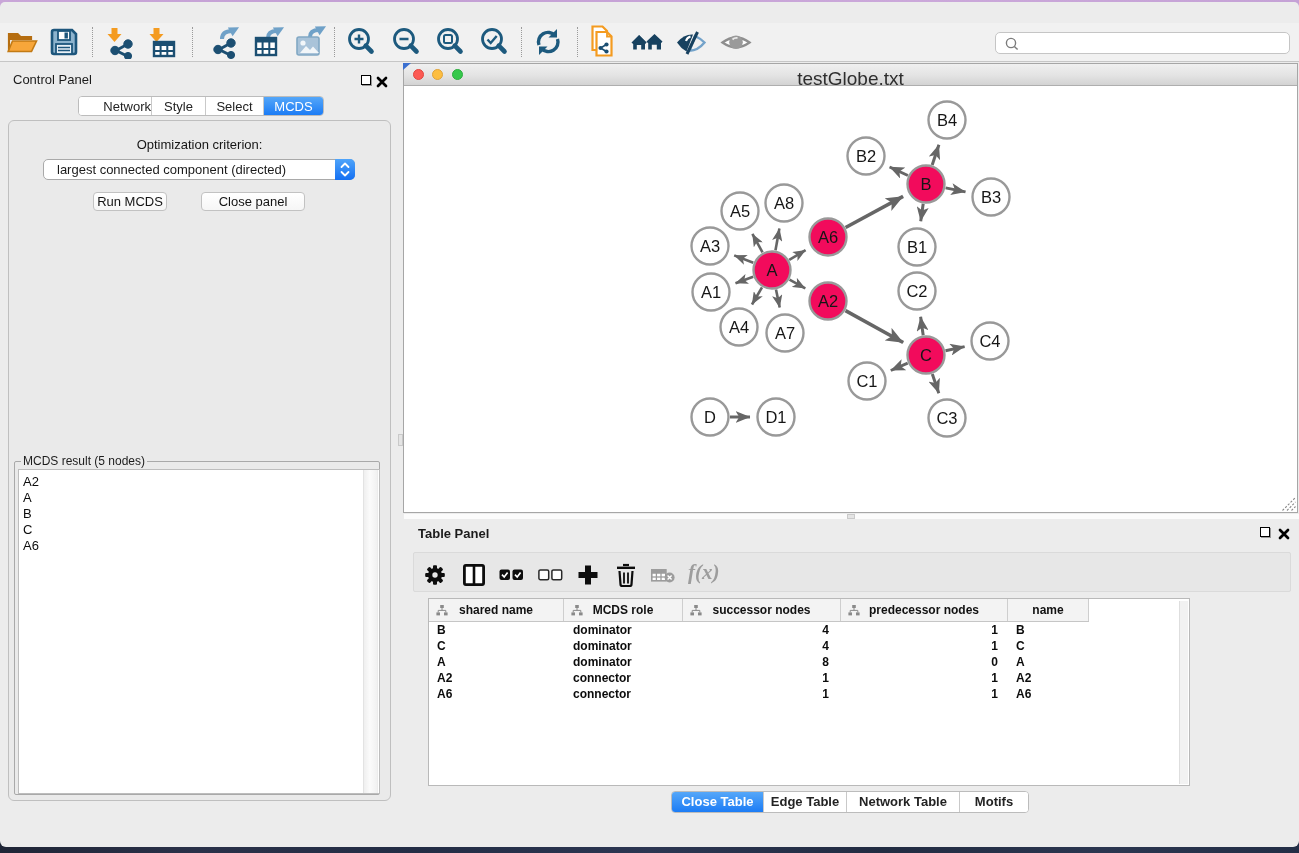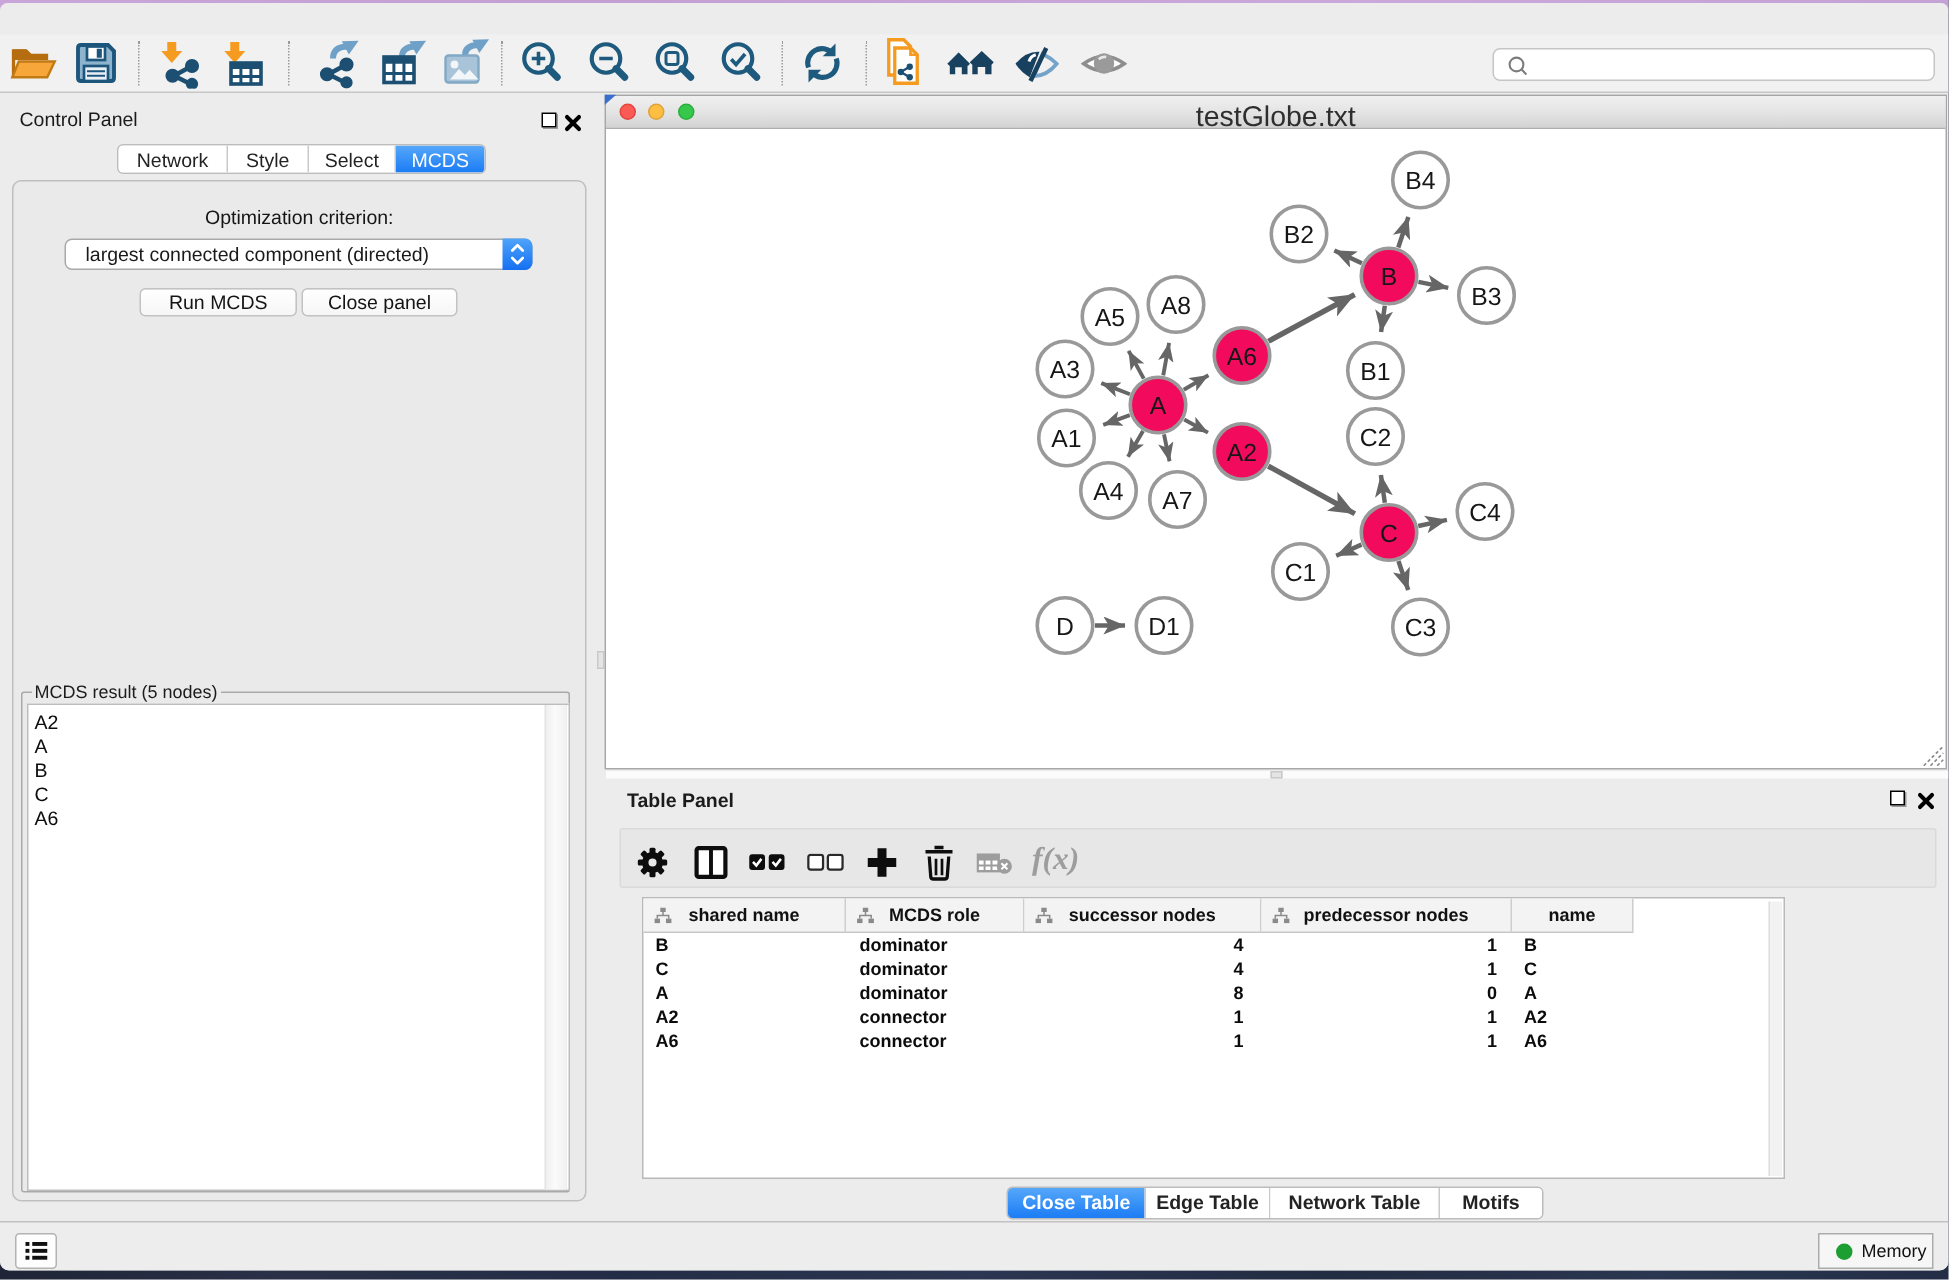--- a/index.html
+++ b/index.html
@@ -229,36 +229,36 @@
     </div>
   </div>
 
   <div class="abs ptitle" style="left:13px;top:70px;">Control Panel</div>
   <div class="abs wicon-sq" style="left:361px;top:73px;"></div>
   <svg class="abs" style="left:376px;top:74px;" width="12" height="12" viewBox="0 0 12 12">
     <path d="M2 2 L10 10 M10 2 L2 10" stroke="#000" stroke-width="2.7" stroke-linecap="round"></path>
   </svg>
   <div class="abs" id="cpanel-box"></div>
   <div class="abs tabgrp" style="left:78px;top:94px;">
-    <div class="tab" style="width:73px;">Network</div>
+    <div class="tab" style="width:73px;text-align:right;">Network</div>
     <div class="tab" style="width:54px;">Style</div>
     <div class="tab" style="width:58px;">Select</div>
     <div class="tab sel" style="width:59px;">MCDS</div>
   </div>
   <div class="abs" id="dropdown">
     <div class="abs dtext">largest connected component (directed)</div>
     <div class="abs stepper">
       <svg width="20" height="21" viewBox="0 0 20 21">
         <path d="M6.5 8 L10 4.5 L13.5 8" fill="none" stroke="#fff" stroke-width="1.8" stroke-linecap="round" stroke-linejoin="round"></path>
         <path d="M6.5 13 L10 16.5 L13.5 13" fill="none" stroke="#fff" stroke-width="1.8" stroke-linecap="round" stroke-linejoin="round"></path>
       </svg>
     </div>
   </div>
   <div class="abs" style="left:8px;top:135px;width:383px;text-align:center;font-size:13px;color:#161616;">Optimization criterion:</div>
-  <div class="abs btn" style="left:93px;top:190px;width:105px;height:19px;line-height:17px;">Run MCDS</div>
+  <div class="abs btn" style="left:93px;top:190px;width:74px;height:19px;line-height:17px;">Run MCDS</div>
   <div class="abs btn" style="left:201px;top:190px;width:104px;height:19px;line-height:17px;">Close panel</div>
   <fieldset class="abs" id="mcds">
       <legend>MCDS result (5 nodes)</legend>
     </fieldset>
   <div class="abs" id="mcdslist">
     <div class="abs li" style="top:4px;">A2</div>
     <div class="abs li" style="top:20px;">A</div>
     <div class="abs li" style="top:36px;">B</div>
     <div class="abs li" style="top:52px;">C</div>
     <div class="abs li" style="top:68px;">A6</div>
@@ -498,31 +498,13 @@
       <div class="abs" style="right:1px;top:2px;width:9px;height:183px;background:#f2f2f2;border-left:1px solid #dedede;"></div>
     </div>
     <div class="abs tabgrp" style="left:267px;top:272px;height:22px;">
       <div class="tab sel" style="width:92px;">Close Table</div>
       <div class="tab" style="width:83px;">Edge Table</div>
       <div class="tab" style="width:113px;">Network Table</div>
       <div class="tab" style="width:68px;">Motifs</div>
     </div>
   </div>
 
-  <div class="abs" id="statusbar">
-    <div class="abs" style="left:10px;top:7px;width:28px;height:24px;background:#fdfdfd;border:1px solid #b3b3b3;border-radius:3px;">
-      <svg width="26" height="22" viewBox="0 0 26 22">
-        <g fill="#111">
-          <rect x="6" y="5" width="2.6" height="2.6"></rect>
-            <rect x="10.5" y="5" width="10" height="2.6"></rect>
-          <rect x="6" y="9.6" width="2.6" height="2.6"></rect>
-            <rect x="10.5" y="9.6" width="10" height="2.6"></rect>
-          <rect x="6" y="14.2" width="2.6" height="2.6"></rect>
-            <rect x="10.5" y="14.2" width="10" height="2.6"></rect>
-        </g>
-      </svg>
-    </div>
-    <div class="abs" id="membtn">
-      <div class="abs tl" style="left:11px;top:6px;width:11px;height:11px;background:#1d9e33;"></div>
-      <div class="abs" style="left:28px;top:4px;">Memory</div>
-    </div>
-  </div>
 </div>
 
 </body></html>

